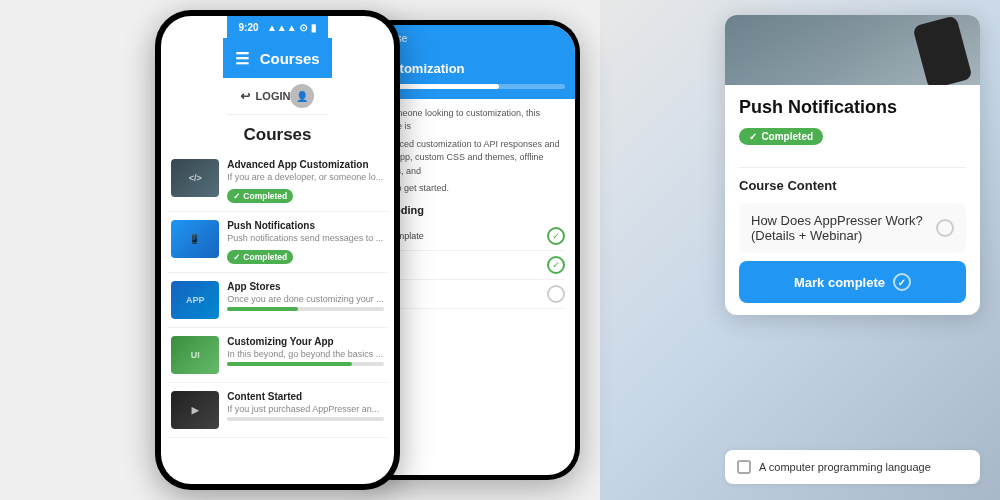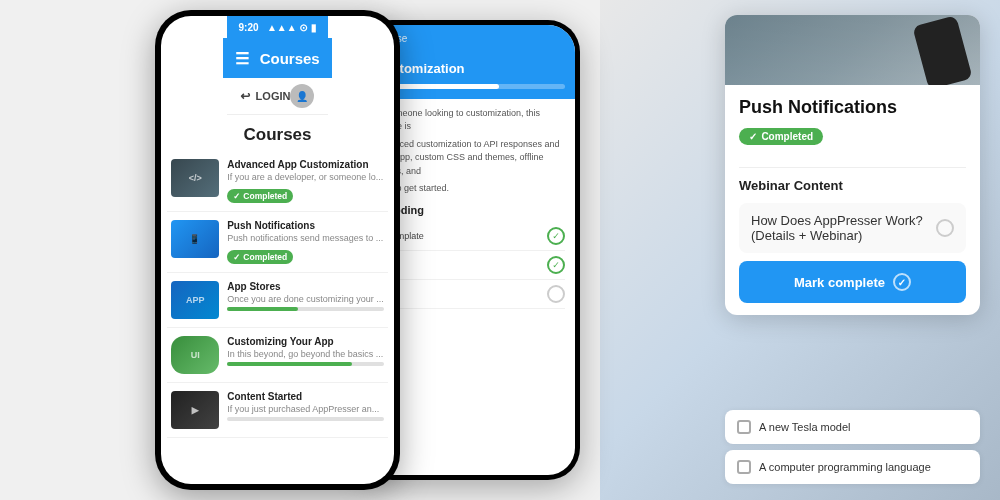--- a/index.html
+++ b/index.html
@@ -115,21 +115,21 @@
     .course-thumb {
       width: 48px; height: 38px;
       border-radius: 4px;
       flex-shrink: 0;
       background: #ccc;
       overflow: hidden;
     }
     .course-thumb.blue { background: linear-gradient(135deg, #2196F3, #1565C0); }
     .course-thumb.gray-code { background: linear-gradient(135deg, #37474F, #546E7A); }
     .course-thumb.app-store { background: linear-gradient(135deg, #1565C0, #0288D1); }
-    .course-thumb.green-ui { background: linear-gradient(135deg, #388E3C, #66BB6A); border-radius: 13px; }
+    .course-thumb.green-ui { background: linear-gradient(135deg, #388E3C, #66BB6A); }
     .course-thumb.dark { background: linear-gradient(135deg, #212121, #424242); }
     .thumb-pattern {
       width: 100%; height: 100%;
       display: flex; align-items: center; justify-content: center;
       font-size: 9px; color: rgba(255,255,255,0.7);
       font-weight: 700;
     }
     .course-info { flex: 1; min-width: 0; }
     .course-name {
       font-size: 10px;
@@ -546,35 +546,31 @@
     <div class="card-photo-overlay"></div>
     <div class="hand-phone-shape"></div>
   </div>
   <div class="card-body">
     <div class="card-title">Push Notifications</div>
     <div class="card-completed-badge">
       <span>✓</span>
       <span>Completed</span>
     </div>
     <div class="card-divider"></div>
-    <div class="lesson-content-title">Webinar Content</div>
+    <div class="lesson-content-title">Course Content</div>
     <div class="lesson-item-card">
       <span class="lesson-item-text">How Does AppPresser Work?
 (Details + Webinar)</span>
       <div class="radio-circle"></div>
     </div>
     <button class="mark-complete-btn">
       <span>Mark complete</span>
       <div class="check-icon-btn">✓</div>
     </button>
   </div>
 </div>
 
 <div class="bottom-cards-area">
   <div class="quiz-card">
     <div class="quiz-checkbox"></div>
-    <span class="quiz-text">A new Tesla model</span>
-  </div>
-  <div class="quiz-card">
-    <div class="quiz-checkbox"></div>
     <span class="quiz-text">A computer programming language</span>
   </div>
 </div>
 
 </body></html>

